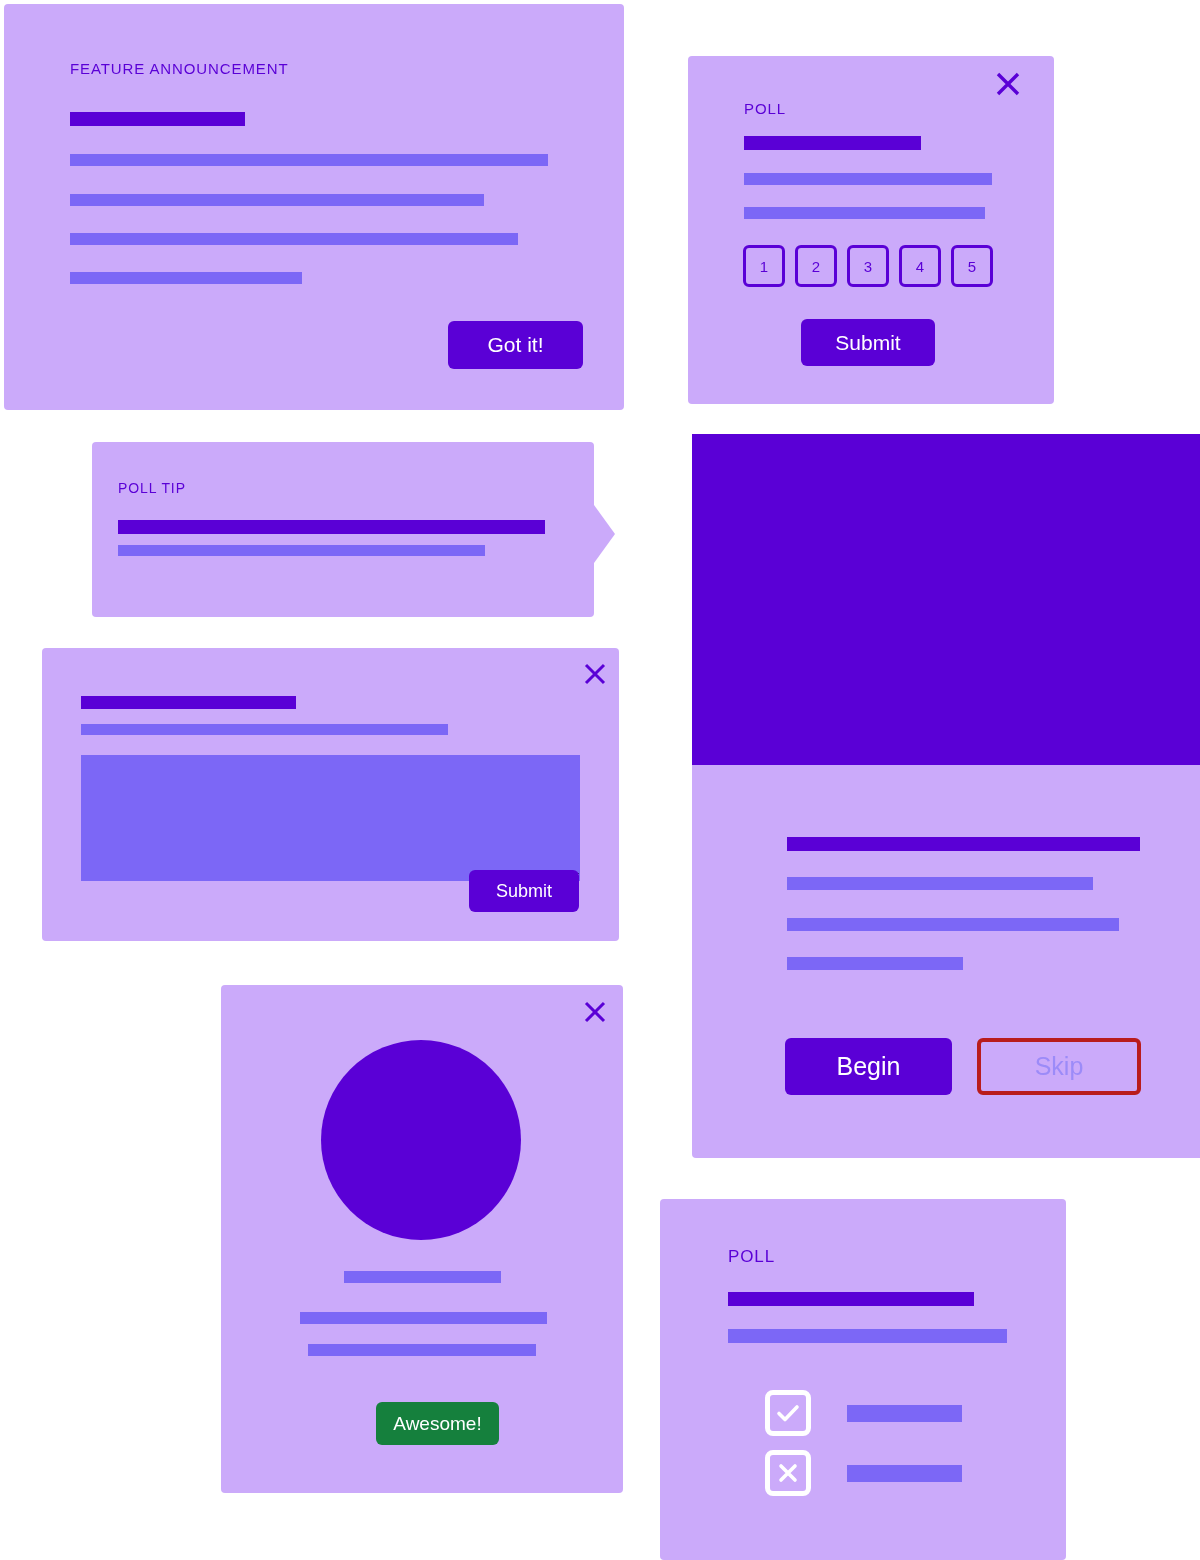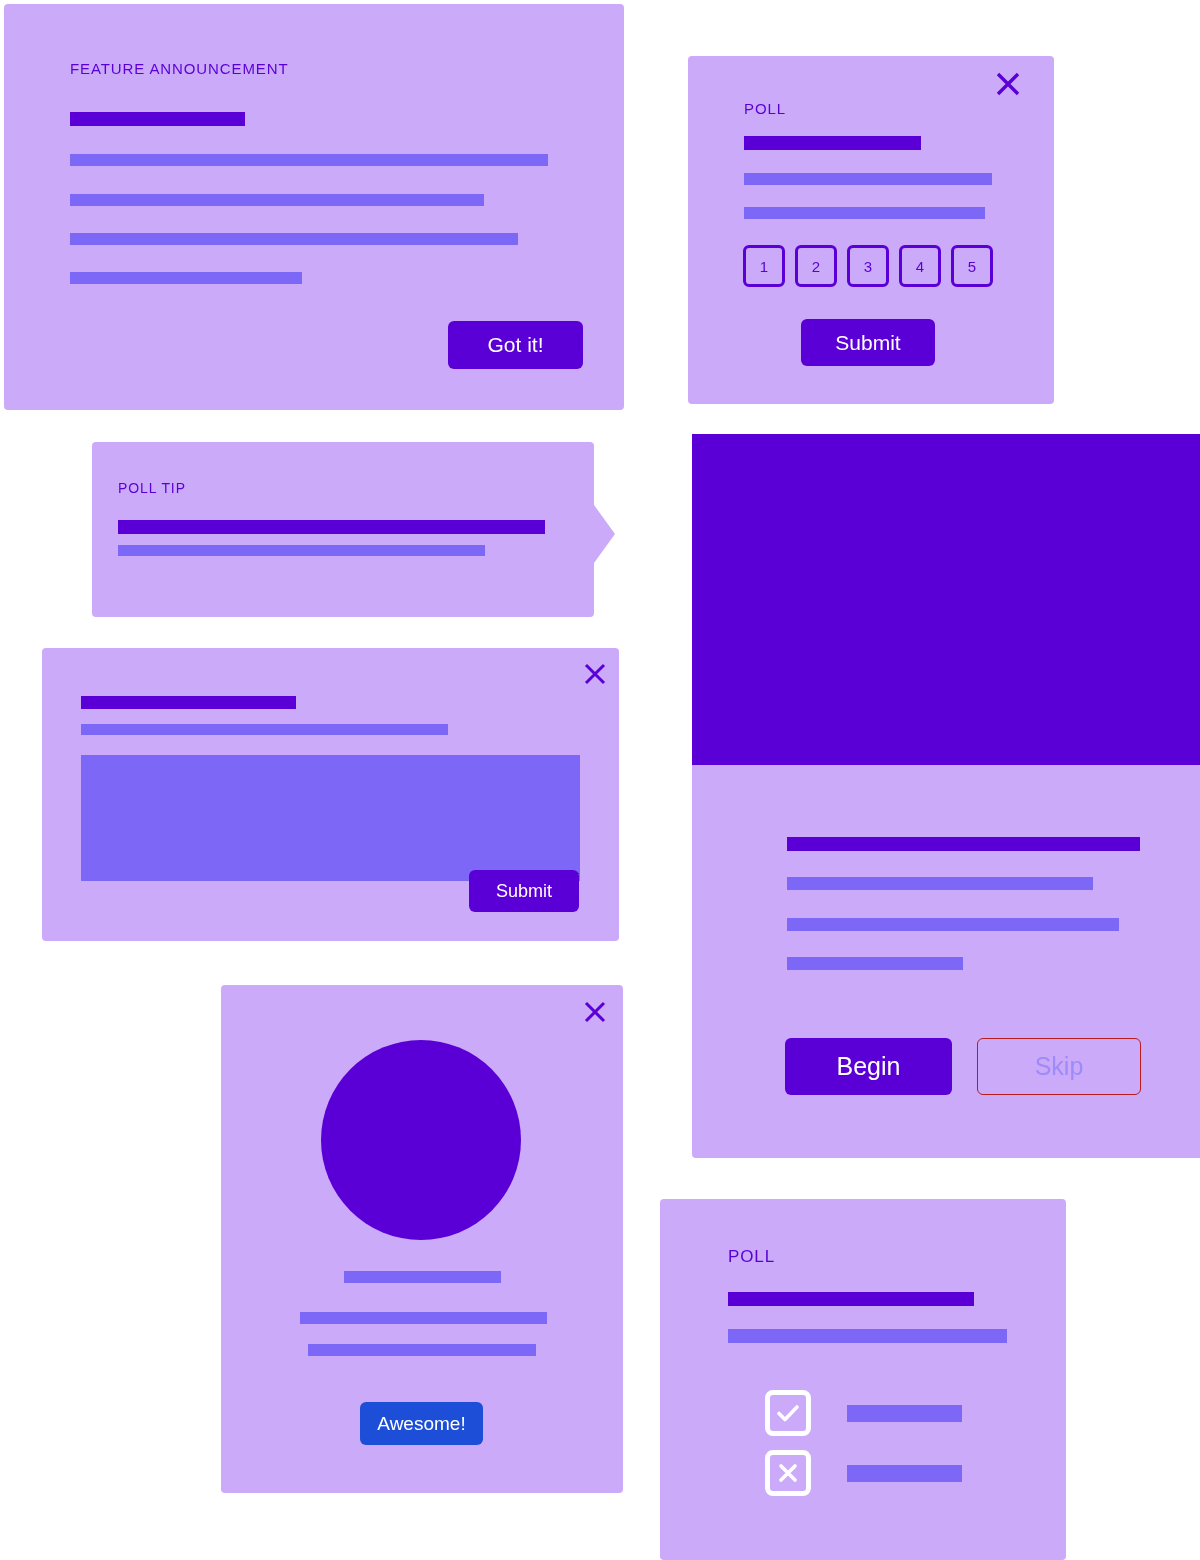--- a/index.html
+++ b/index.html
@@ -46,25 +46,26 @@
     border: none;
     border-radius: 6px;
     background: #5A00D6;
     color: #ffffff;
     font-size: 21px;
     font-family: "Liberation Sans", sans-serif;
     cursor: pointer;
     padding: 17px;
   }
   .btn.mid {
-    background: #1d4ed8;
+    background: #15803d;
+    margin-left: 16px;
   }
   .btn.ghost {
     background: transparent;
-    border: 1px solid #b91c1c;
+    border: 4px solid #b91c1c;
     color: #9C8BF8;
   }
   .close-x {
     position: absolute;
     width: 28px;
     height: 28px;
     cursor: pointer;
   }
   .close-x svg { display: block; }
 

